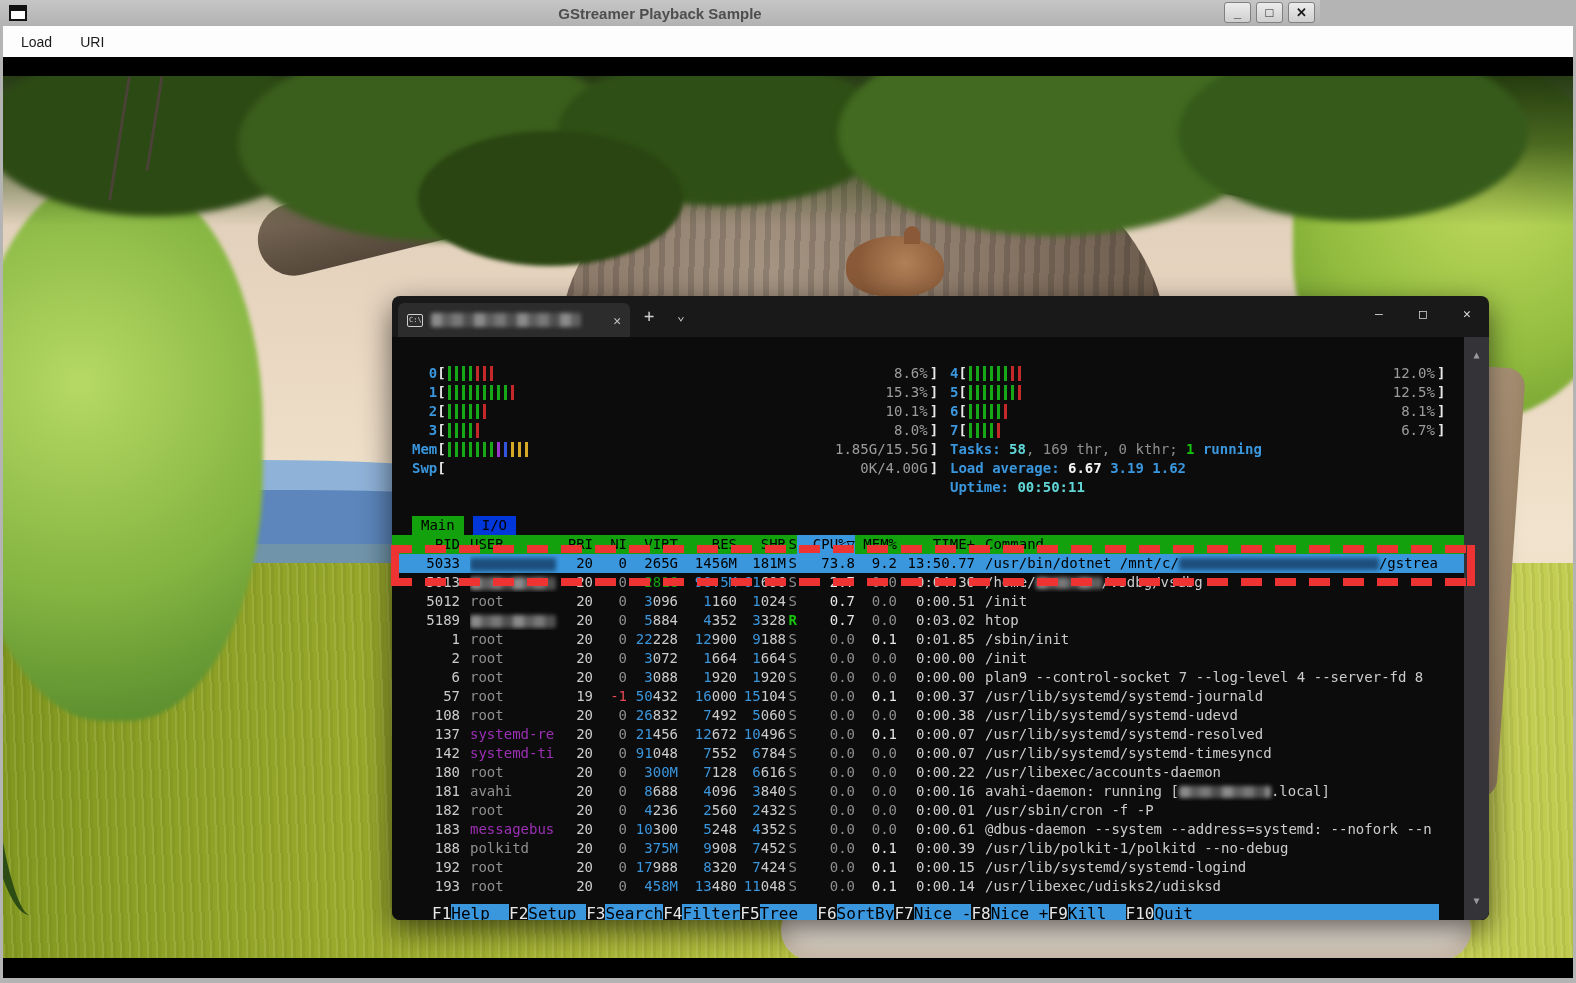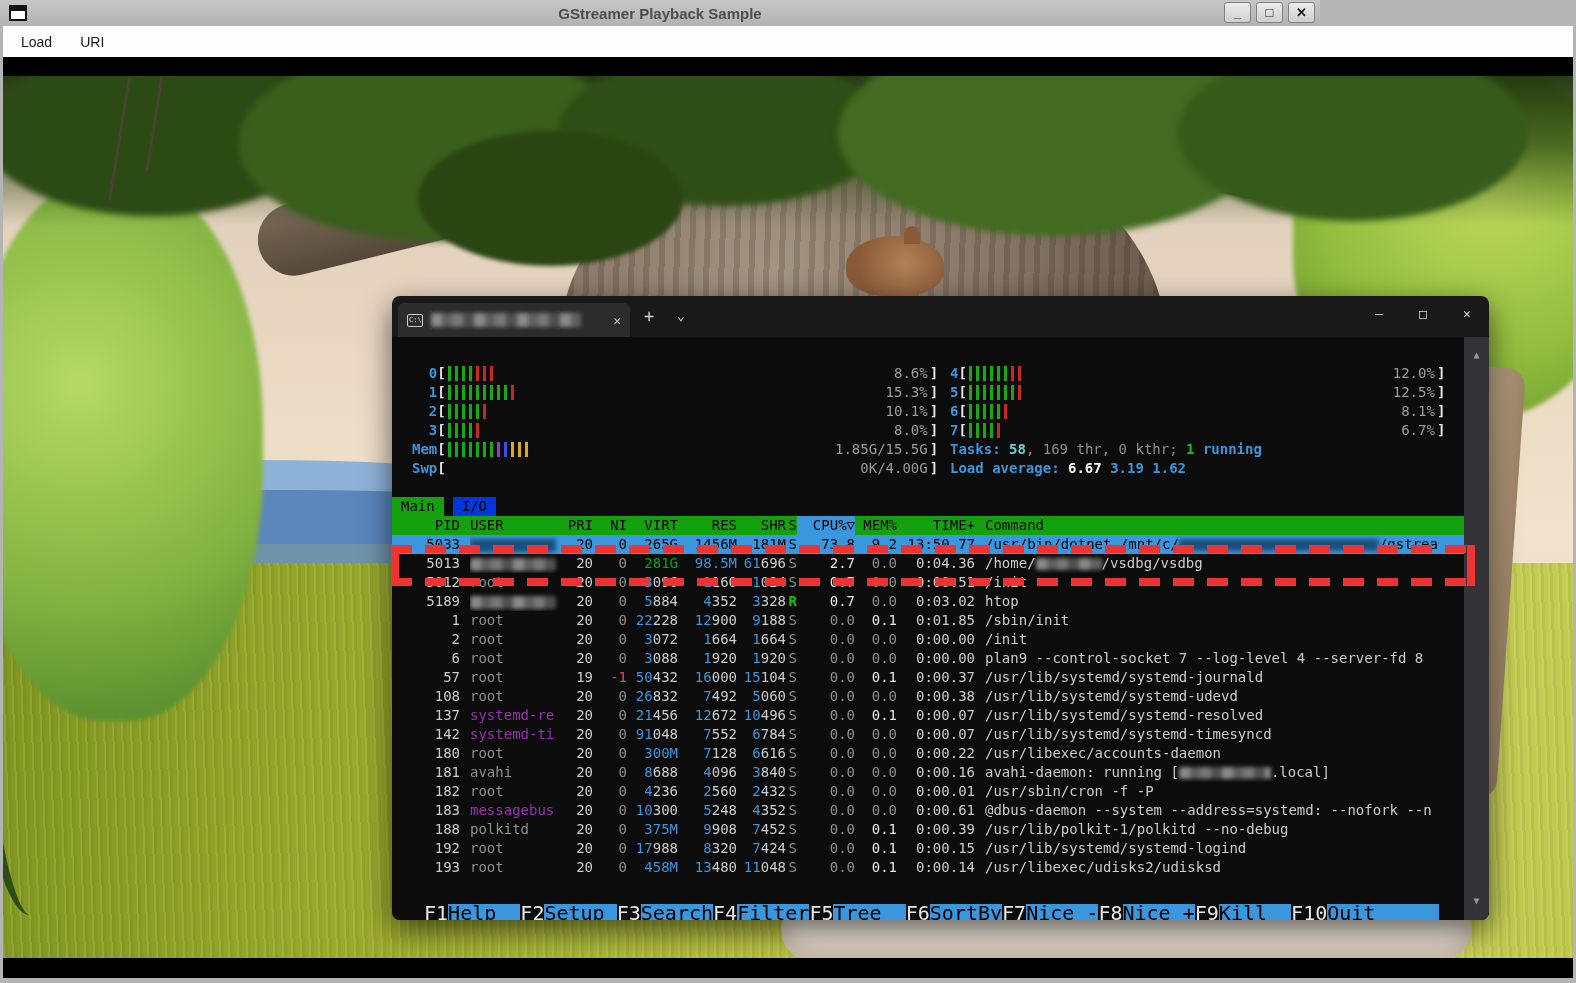--- a/index.html
+++ b/index.html
@@ -114,42 +114,42 @@
   .m-bar { display:inline-block; position:relative; height:19px; vertical-align:bottom; }
   .tick { position:absolute; top:2px; width:3px; height:15px; }
   .tk-g{background:#16a816;} .tk-r{background:#c42828;} .tk-p{background:#9933cc;}
   .tk-b{background:#3355dd;} .tk-y{background:#d6a827;}
   .m-val { position:absolute; right:2px; top:0; color:#9d9d9d; }
   .c-lbl{color:#3a96dd;font-weight:bold;} .c-cyn{color:#61d6d6;font-weight:bold;}
   .c-dim{color:#8f8f8f;} .c-grn{color:#16c60c;font-weight:bold;} .c-white{color:#f2f2f2;font-weight:bold;}
   .c-fg{color:#cccccc;} .c-fgb{color:#e8e8e8;} .c-blu{color:#3a96dd;} .c-grn2{color:#13a10e;}
   .c-red{color:#e74856;} .c-pur{color:#9b30b4;margin-top:28px;}
 
-  .htabs { }
+  .htabs { padding-left:20px; }
   .htab { display:inline-block; padding:0 9px; color:#000; }
   .htab.main { background:#13a10e; margin-right:9px; }
   .htab.io { background:#0037da; }
 
   .t-row, .t-head { display:flex; height:19px; white-space:pre; overflow:hidden; }
   .t-head { background:#13a10e; color:#000; }
   .t-head span { color:#000; }
   .t-row.sel { background:#3a96dd; }
   .t-row.sel span { color:#000 !important; font-weight:normal !important; }
   .t-row.sel .redact { background:#1d4f7d; filter:blur(2px); }
   .cell { display:inline-block; text-align:right; flex:none; overflow:hidden; }
   .c-pid{width:68px;} .c-user{width:90px; margin-left:10px; text-align:left;}
   .c-pri{width:33px;} .c-ni{width:34px;} .c-virt{width:51px;} .c-res{width:59px;}
   .c-shr{width:49px;} .c-st{width:11px;} .c-cpu{width:58px;} .c-mem{width:42px;}
   .c-time{width:78px;} .c-cmd{flex:1; margin-left:10px; text-align:left;}
   .c-cmd .redact{height:12px;}
   .sortcol { background:#3a96dd; }
   .u-redact { width:86px; }
 
-  .fkeybar { position:absolute; left:0; right:25px; top:567px; height:19px; display:flex;
-    white-space:pre; font-size:20px; line-height:19px;padding-left:32px; }
+  .fkeybar { position:absolute; left:8px; right:25px; top:567px; height:19px; display:flex;
+    white-space:pre; font-size:16px; line-height:19px;padding-left:32px; }
   .fk-key { color:#e8e8e8; }
   .fk-lab { background:#3a96dd; color:#000; }
   .fk-fill { flex:1; background:#3a96dd; }
 
   
   .anno { position:absolute; left:391px; top:545px; width:1086px; height:41px; z-index:9; }
   .anno .h { position:absolute; left:0; right:0; height:8px;
     background:repeating-linear-gradient(90deg,#ee3333 0 21px, transparent 21px 34px); }
   .anno .v { position:absolute; width:8px; top:0; bottom:0; background:#ee3333; }
 
@@ -218,20 +218,21 @@
   </div>
   <div class="term-body">
     <div class="content" id="htop">
         <div class="t-line"></div>
         <div class="t-line"><span class="m-left"><span class="m-lbl">  0</span><span class="m-brk">[</span><span class="m-bar" style="width: 484px;"><span class="tick tk-g" style="left: 2px;"></span><span class="tick tk-g" style="left: 9px;"></span><span class="tick tk-g" style="left: 16px;"></span><span class="tick tk-g" style="left: 23px;"></span><span class="tick tk-r" style="left: 30px;"></span><span class="tick tk-r" style="left: 37px;"></span><span class="tick tk-r" style="left: 44px;"></span><span class="m-val">8.6%</span></span><span class="m-brk">]</span></span><span class="m-right"><span class="m-lbl">4</span><span class="m-brk">[</span><span class="m-bar" style="width: 470px;"><span class="tick tk-g" style="left: 2px;"></span><span class="tick tk-g" style="left: 9px;"></span><span class="tick tk-g" style="left: 16px;"></span><span class="tick tk-g" style="left: 23px;"></span><span class="tick tk-g" style="left: 30px;"></span><span class="tick tk-g" style="left: 37px;"></span><span class="tick tk-r" style="left: 44px;"></span><span class="tick tk-r" style="left: 51px;"></span><span class="m-val">12.0%</span></span><span class="m-brk">]</span></span></div>
         <div class="t-line"><span class="m-left"><span class="m-lbl">  1</span><span class="m-brk">[</span><span class="m-bar" style="width: 484px;"><span class="tick tk-g" style="left: 2px;"></span><span class="tick tk-g" style="left: 9px;"></span><span class="tick tk-g" style="left: 16px;"></span><span class="tick tk-g" style="left: 23px;"></span><span class="tick tk-g" style="left: 30px;"></span><span class="tick tk-g" style="left: 37px;"></span><span class="tick tk-g" style="left: 44px;"></span><span class="tick tk-g" style="left: 51px;"></span><span class="tick tk-g" style="left: 58px;"></span><span class="tick tk-r" style="left: 65px;"></span><span class="m-val">15.3%</span></span><span class="m-brk">]</span></span><span class="m-right"><span class="m-lbl">5</span><span class="m-brk">[</span><span class="m-bar" style="width: 470px;"><span class="tick tk-g" style="left: 2px;"></span><span class="tick tk-g" style="left: 9px;"></span><span class="tick tk-g" style="left: 16px;"></span><span class="tick tk-g" style="left: 23px;"></span><span class="tick tk-g" style="left: 30px;"></span><span class="tick tk-g" style="left: 37px;"></span><span class="tick tk-g" style="left: 44px;"></span><span class="tick tk-r" style="left: 51px;"></span><span class="m-val">12.5%</span></span><span class="m-brk">]</span></span></div>
         <div class="t-line"><span class="m-left"><span class="m-lbl">  2</span><span class="m-brk">[</span><span class="m-bar" style="width: 484px;"><span class="tick tk-g" style="left: 2px;"></span><span class="tick tk-g" style="left: 9px;"></span><span class="tick tk-g" style="left: 16px;"></span><span class="tick tk-g" style="left: 23px;"></span><span class="tick tk-g" style="left: 30px;"></span><span class="tick tk-r" style="left: 37px;"></span><span class="m-val">10.1%</span></span><span class="m-brk">]</span></span><span class="m-right"><span class="m-lbl">6</span><span class="m-brk">[</span><span class="m-bar" style="width: 470px;"><span class="tick tk-g" style="left: 2px;"></span><span class="tick tk-g" style="left: 9px;"></span><span class="tick tk-g" style="left: 16px;"></span><span class="tick tk-g" style="left: 23px;"></span><span class="tick tk-g" style="left: 30px;"></span><span class="tick tk-r" style="left: 37px;"></span><span class="m-val">8.1%</span></span><span class="m-brk">]</span></span></div>
         <div class="t-line"><span class="m-left"><span class="m-lbl">  3</span><span class="m-brk">[</span><span class="m-bar" style="width: 484px;"><span class="tick tk-g" style="left: 2px;"></span><span class="tick tk-g" style="left: 9px;"></span><span class="tick tk-g" style="left: 16px;"></span><span class="tick tk-g" style="left: 23px;"></span><span class="tick tk-r" style="left: 30px;"></span><span class="m-val">8.0%</span></span><span class="m-brk">]</span></span><span class="m-right"><span class="m-lbl">7</span><span class="m-brk">[</span><span class="m-bar" style="width: 470px;"><span class="tick tk-g" style="left: 2px;"></span><span class="tick tk-g" style="left: 9px;"></span><span class="tick tk-g" style="left: 16px;"></span><span class="tick tk-g" style="left: 23px;"></span><span class="tick tk-r" style="left: 30px;"></span><span class="m-val">6.7%</span></span><span class="m-brk">]</span></span></div>
         <div class="t-line"><span class="m-left"><span class="m-lbl">Mem</span><span class="m-brk">[</span><span class="m-bar" style="width: 484px;"><span class="tick tk-g" style="left: 2px;"></span><span class="tick tk-g" style="left: 9px;"></span><span class="tick tk-g" style="left: 16px;"></span><span class="tick tk-g" style="left: 23px;"></span><span class="tick tk-g" style="left: 30px;"></span><span class="tick tk-g" style="left: 37px;"></span><span class="tick tk-g" style="left: 44px;"></span><span class="tick tk-p" style="left: 51px;"></span><span class="tick tk-b" style="left: 58px;"></span><span class="tick tk-y" style="left: 65px;"></span><span class="tick tk-y" style="left: 72px;"></span><span class="tick tk-y" style="left: 79px;"></span><span class="m-val">1.85G/15.5G</span></span><span class="m-brk">]</span></span><span class="info-line"><span class="c-lbl">Tasks: </span><span class="c-cyn">58</span><span class="c-dim">, 169 thr, 0 kthr; </span><span class="c-grn">1</span><span class="c-lbl"> running</span></span></div>
         <div class="t-line"><span class="m-left"><span class="m-lbl">Swp</span><span class="m-brk">[</span><span class="m-bar" style="width: 484px;"><span class="m-val">0K/4.00G</span></span><span class="m-brk">]</span></span><span class="info-line"><span class="c-lbl">Load average: </span><span class="c-white">6.67 </span><span class="c-lbl">3.19 </span><span class="c-lbl">1.62</span></span></div>
+        <div class="t-line"><span class="info-line"><span class="c-lbl">Uptime: </span><span class="c-cyn">00:50:11</span></span></div>
         <div class="t-line"></div>
         <div class="t-line htabs"><span class="htab main">Main</span><span class="htab io">I/O</span></div>
         <div class="t-head"><span class="cell c-pid">PID</span><span class="cell c-user">USER</span><span class="cell c-pri">PRI</span><span class="cell c-ni">NI</span><span class="cell c-virt">VIRT</span><span class="cell c-res">RES</span><span class="cell c-shr">SHR</span><span class="cell c-st">S</span><span class="cell c-cpu sortcol">CPU%▽</span><span class="cell c-mem">MEM%</span><span class="cell c-time">TIME+</span><span class="cell c-cmd">Command</span></div>
         <div class="t-row sel"><span class="cell c-pid"><span class="c-fg">5033</span></span><span class="cell c-user"><span class="redact u-redact" style="width: 86px;"></span></span><span class="cell c-pri"><span class="c-fg">20</span></span><span class="cell c-ni"><span class="c-dim">0</span></span><span class="cell c-virt"><span class="c-grn2">265G</span></span><span class="cell c-res"><span class="c-blu">1456M</span></span><span class="cell c-shr"><span class="c-blu">181M</span></span><span class="cell c-st"><span class="c-dim">S</span></span><span class="cell c-cpu"><span class="c-fgb">73.8</span></span><span class="cell c-mem"><span class="c-fgb">9.2</span></span><span class="cell c-time"><span class="c-fg">13:50.77</span></span><span class="cell c-cmd"><span class="c-fg">/usr/bin/dotnet /mnt/c/</span><span class="redact" style="width: 200px;"></span><span class="c-fg">/gstrea</span></span></div>
         <div class="t-row"><span class="cell c-pid"><span class="c-fg">5013</span></span><span class="cell c-user"><span class="redact u-redact" style="width: 86px;"></span></span><span class="cell c-pri"><span class="c-fg">20</span></span><span class="cell c-ni"><span class="c-dim">0</span></span><span class="cell c-virt"><span class="c-grn2">281G</span></span><span class="cell c-res"><span class="c-blu">98.5M</span></span><span class="cell c-shr"><span class="c-blu">61</span><span class="c-fg">696</span></span><span class="cell c-st"><span class="c-dim">S</span></span><span class="cell c-cpu"><span class="c-fgb">2.7</span></span><span class="cell c-mem"><span class="c-dim">0.0</span></span><span class="cell c-time"><span class="c-fg">0:04.36</span></span><span class="cell c-cmd"><span class="c-fg">/home/</span><span class="redact" style="width: 66px;"></span><span class="c-fg">/vsdbg/vsdbg</span></span></div>
         <div class="t-row"><span class="cell c-pid"><span class="c-fg">5012</span></span><span class="cell c-user"><span class="c-dim">root</span></span><span class="cell c-pri"><span class="c-fg">20</span></span><span class="cell c-ni"><span class="c-dim">0</span></span><span class="cell c-virt"><span class="c-blu">3</span><span class="c-fg">096</span></span><span class="cell c-res"><span class="c-blu">1</span><span class="c-fg">160</span></span><span class="cell c-shr"><span class="c-blu">1</span><span class="c-fg">024</span></span><span class="cell c-st"><span class="c-dim">S</span></span><span class="cell c-cpu"><span class="c-fgb">0.7</span></span><span class="cell c-mem"><span class="c-dim">0.0</span></span><span class="cell c-time"><span class="c-fg">0:00.51</span></span><span class="cell c-cmd"><span class="c-fg">/init</span></span></div>
         <div class="t-row"><span class="cell c-pid"><span class="c-fg">5189</span></span><span class="cell c-user"><span class="redact u-redact" style="width: 86px;"></span></span><span class="cell c-pri"><span class="c-fg">20</span></span><span class="cell c-ni"><span class="c-dim">0</span></span><span class="cell c-virt"><span class="c-blu">5</span><span class="c-fg">884</span></span><span class="cell c-res"><span class="c-blu">4</span><span class="c-fg">352</span></span><span class="cell c-shr"><span class="c-blu">3</span><span class="c-fg">328</span></span><span class="cell c-st"><span class="c-grn">R</span></span><span class="cell c-cpu"><span class="c-fgb">0.7</span></span><span class="cell c-mem"><span class="c-dim">0.0</span></span><span class="cell c-time"><span class="c-fg">0:03.02</span></span><span class="cell c-cmd"><span class="c-fg">htop</span></span></div>
         <div class="t-row"><span class="cell c-pid"><span class="c-fg">1</span></span><span class="cell c-user"><span class="c-dim">root</span></span><span class="cell c-pri"><span class="c-fg">20</span></span><span class="cell c-ni"><span class="c-dim">0</span></span><span class="cell c-virt"><span class="c-blu">22</span><span class="c-fg">228</span></span><span class="cell c-res"><span class="c-blu">12</span><span class="c-fg">900</span></span><span class="cell c-shr"><span class="c-blu">9</span><span class="c-fg">188</span></span><span class="cell c-st"><span class="c-dim">S</span></span><span class="cell c-cpu"><span class="c-dim">0.0</span></span><span class="cell c-mem"><span class="c-fgb">0.1</span></span><span class="cell c-time"><span class="c-fg">0:01.85</span></span><span class="cell c-cmd"><span class="c-fg">/sbin/init</span></span></div>
         <div class="t-row"><span class="cell c-pid"><span class="c-fg">2</span></span><span class="cell c-user"><span class="c-dim">root</span></span><span class="cell c-pri"><span class="c-fg">20</span></span><span class="cell c-ni"><span class="c-dim">0</span></span><span class="cell c-virt"><span class="c-blu">3</span><span class="c-fg">072</span></span><span class="cell c-res"><span class="c-blu">1</span><span class="c-fg">664</span></span><span class="cell c-shr"><span class="c-blu">1</span><span class="c-fg">664</span></span><span class="cell c-st"><span class="c-dim">S</span></span><span class="cell c-cpu"><span class="c-dim">0.0</span></span><span class="cell c-mem"><span class="c-dim">0.0</span></span><span class="cell c-time"><span class="c-fg">0:00.00</span></span><span class="cell c-cmd"><span class="c-fg">/init</span></span></div>
         <div class="t-row"><span class="cell c-pid"><span class="c-fg">6</span></span><span class="cell c-user"><span class="c-dim">root</span></span><span class="cell c-pri"><span class="c-fg">20</span></span><span class="cell c-ni"><span class="c-dim">0</span></span><span class="cell c-virt"><span class="c-blu">3</span><span class="c-fg">088</span></span><span class="cell c-res"><span class="c-blu">1</span><span class="c-fg">920</span></span><span class="cell c-shr"><span class="c-blu">1</span><span class="c-fg">920</span></span><span class="cell c-st"><span class="c-dim">S</span></span><span class="cell c-cpu"><span class="c-dim">0.0</span></span><span class="cell c-mem"><span class="c-dim">0.0</span></span><span class="cell c-time"><span class="c-fg">0:00.00</span></span><span class="cell c-cmd"><span class="c-fg">plan9 --control-socket 7 --log-level 4 --server-fd 8</span></span></div>

